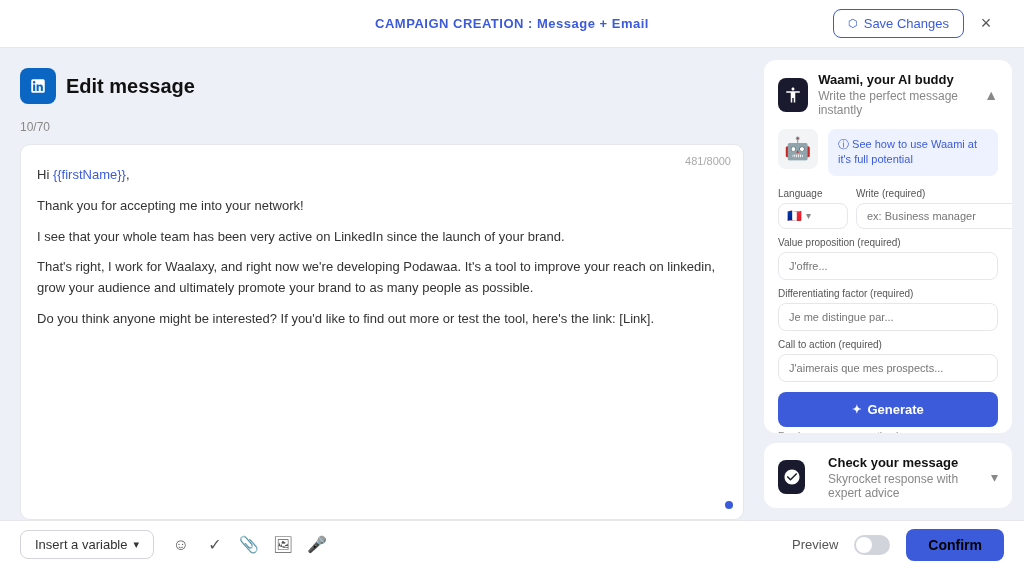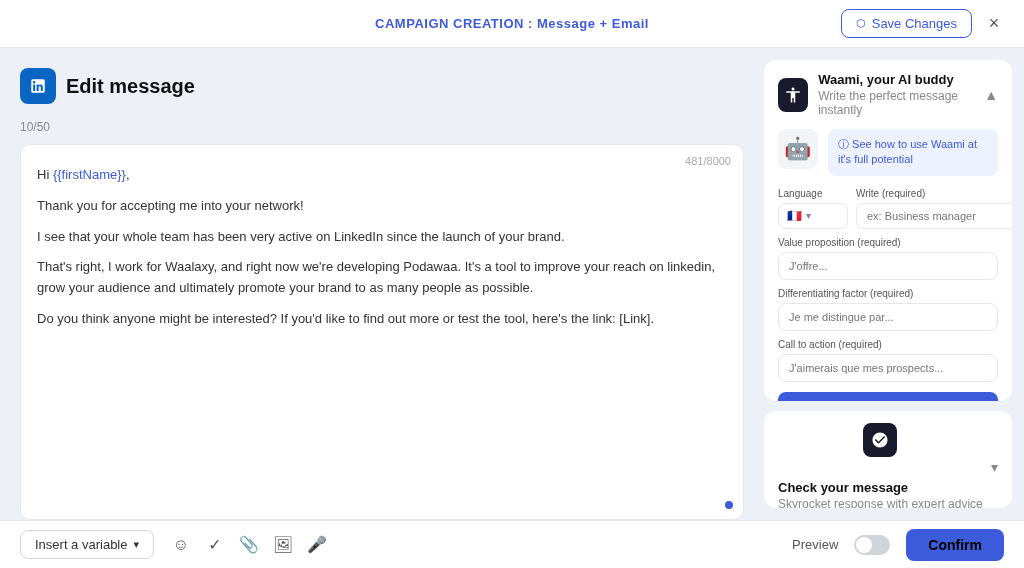--- a/index.html
+++ b/index.html
@@ -28,21 +28,21 @@
       font-size: 13px;
       font-weight: 600;
       color: #222;
       letter-spacing: 0.5px;
     }
     .top-bar-title span {
       color: #3b5bdb;
     }
     .top-bar-actions {
       position: absolute;
-      right: 16px;
+      right: 24px;
       display: flex;
       align-items: flex-start;
       gap: 8px;
     }
     .save-changes-btn {
       display: flex;
       align-items: center;
       gap: 6px;
       border: 1.5px solid #3b5bdb;
       background: white;
@@ -457,21 +457,20 @@
     .check-card-header {
       display: flex;
       align-items: center;
       justify-content: space-between;
       padding: 12px 14px;
     }
     .check-card-header-left {
       display: flex;
       align-items: center;
       gap: 23px;
-      flex-direction: column;
     }
     .check-icon-box {
       width: 34px;
       height: 34px;
       background: #1a1a2e;
       border-radius: 8px;
       display: flex;
       align-items: center;
       justify-content: center;
       color: white;
@@ -499,21 +498,21 @@
     <div class="edit-message-header">
       <div class="linkedin-icon">
         <svg width="18" height="18" viewBox="0 0 24 24" fill="white">
           <path d="M19 3A2 2 0 0 1 21 5V19A2 2 0 0 1 19 21H5A2 2 0 0 1 3 19V5A2 2 0 0 1 5 3H19M18.5 18.5V13.2A3.26 3.26 0 0 0 15.24 9.94C14.39 9.94 13.4 10.46 12.92 11.24V10.13H10.13V18.5H12.92V13.57C12.92 12.8 13.54 12.17 14.31 12.17A1.4 1.4 0 0 1 15.71 13.57V18.5H18.5M6.88 8.56A1.68 1.68 0 0 0 8.56 6.88C8.56 5.95 7.81 5.19 6.88 5.19A1.69 1.69 0 0 0 5.19 6.88C5.19 7.81 5.95 8.56 6.88 8.56M8.27 18.5V10.13H5.5V18.5H8.27Z"></path>
         </svg>
       </div>
       <h1 class="edit-message-title">Edit message</h1>
     </div>
 
     <div class="message-meta-row">
-      <span class="char-count">10/50</span>
+      <span class="char-count">10/70</span>
     </div>
 
     <div class="message-editor">
       <span class="char-top-right">481/8000</span>
       <div class="message-text">
         <p>Hi <span class="highlight-var">{{firstName}}</span>,</p>
         <p>Thank you for accepting me into your network!</p>
         <p>I see that your whole team has been very active on LinkedIn since the launch of your brand.</p>
         <p>That's right, I work for Waalaxy, and right now we're developing Podawaa. It's a tool to improve your reach on linkedin, grow your audience and ultimately promote your brand to as many people as possible.</p>
         <p>Do you think anyone might be interested? If you'd like to find out more or test the tool, here's the link: [Link].</p>

